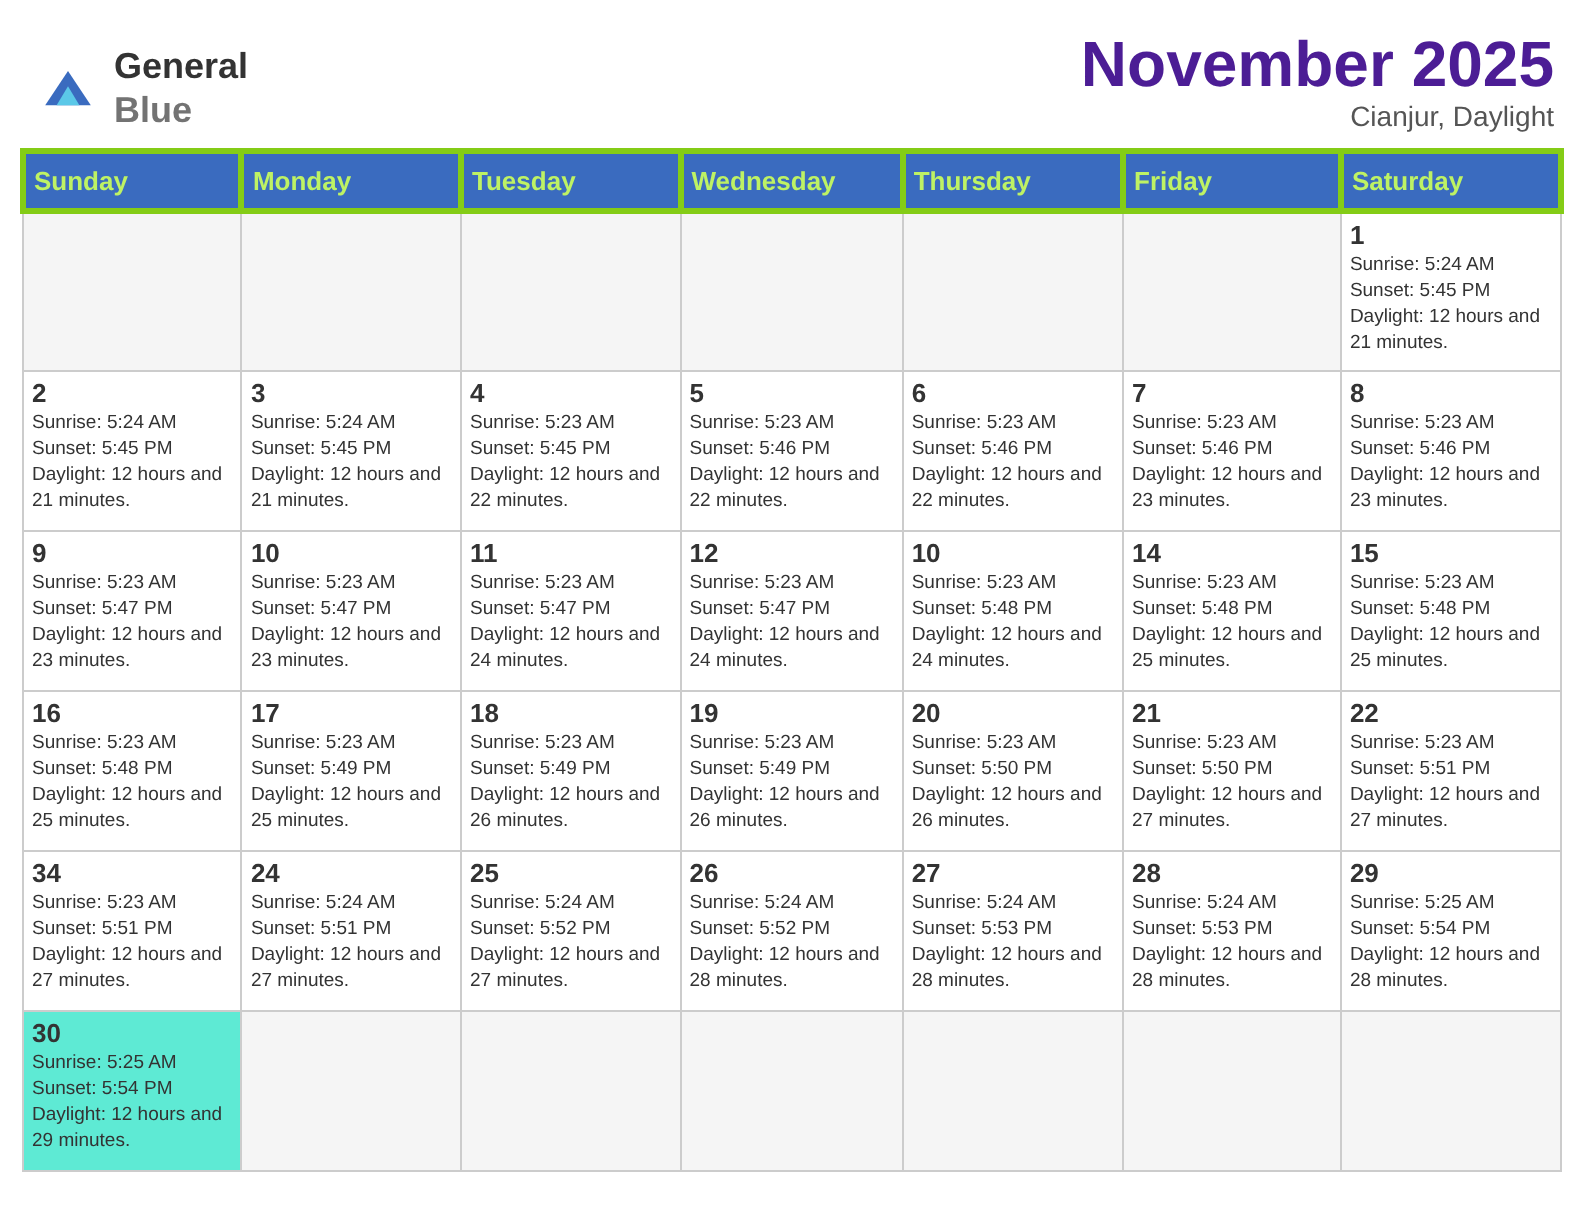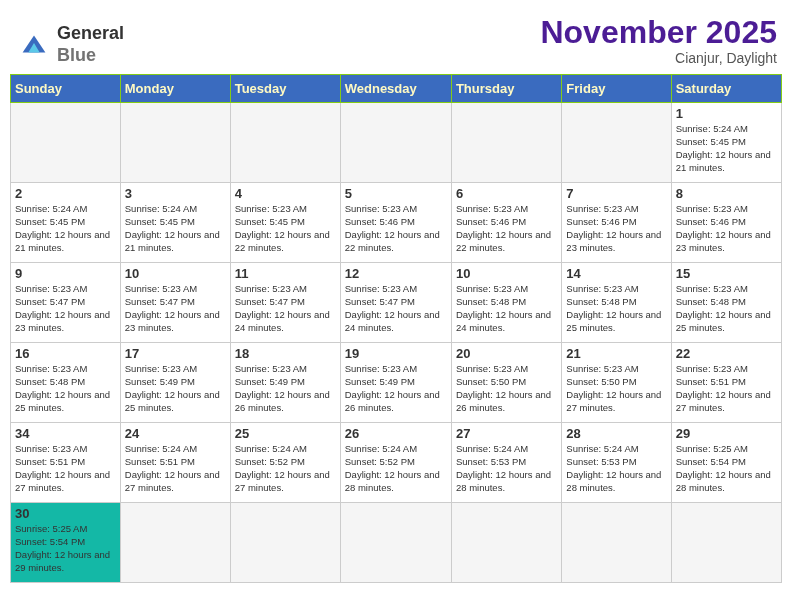--- a/index.html
+++ b/index.html
@@ -48,25 +48,25 @@
       font-size: 14px;
       color: #555;
     }
     .calendar {
       width: 100%;
       border-collapse: collapse;
       border: 1px solid #ccc;
     }
     .calendar th {
       background: #3a6bbf;
-      color: #fef9c3;
+      color: #bef264;
       font-size: 13px;
       font-weight: bold;
       padding: 6px 4px;
-      border: 1px solid #84cc16;
+      border: 3px solid #84cc16;
       text-align: left;
     }
     .calendar td {
       border: 1px solid #ccc;
       vertical-align: top;
       padding: 3px 4px;
       width: 113px;
       height: 80px;
       background: #fff;
     }
@@ -78,21 +78,21 @@
       font-weight: bold;
       color: #333;
       margin-bottom: 2px;
     }
     .day-info {
       font-size: 9.5px;
       color: #333;
       line-height: 1.35;
     }
     .last-week td {
-      background: #14b8a6;
+      background: #5eead4;
     }
   </style>
 </head>
 <body>
 
 <div class="header">
   <div class="logo">
     <svg class="logo-icon" viewBox="0 0 40 40" width="40" height="40">
       <rect x="2" y="2" width="36" height="36" rx="4" fill="#fff"></rect>
       <polygon points="8,28 20,10 32,28" fill="#3a6bbf"></polygon>

